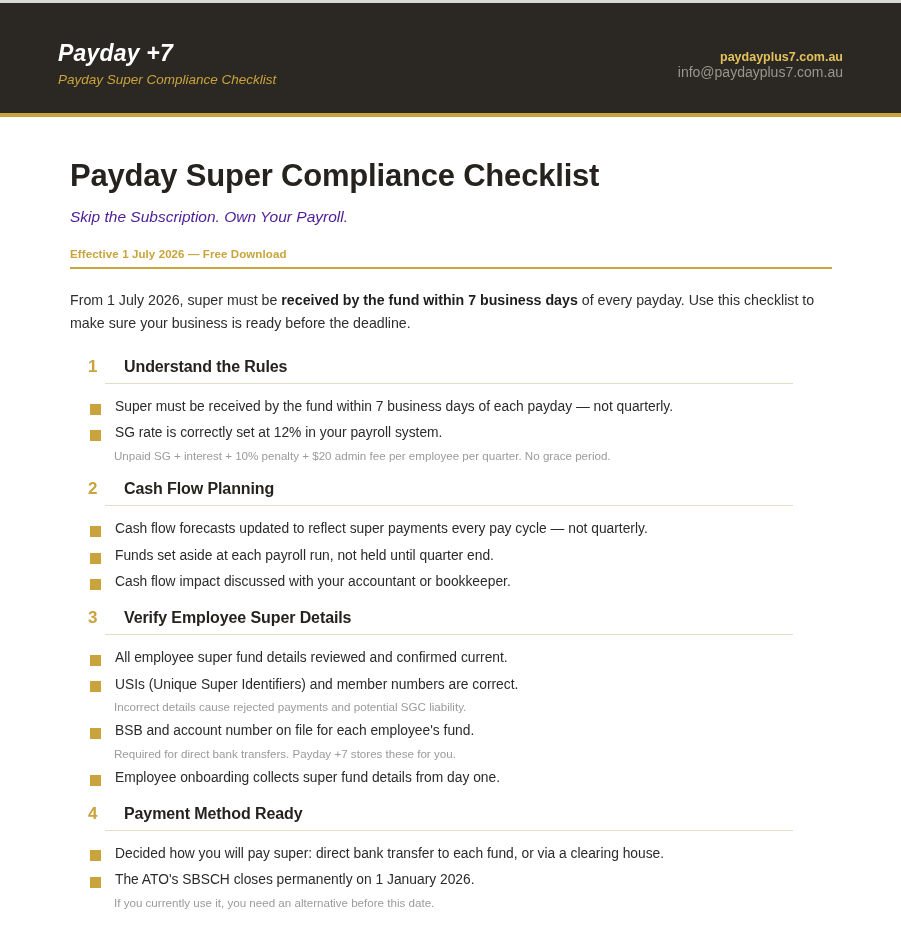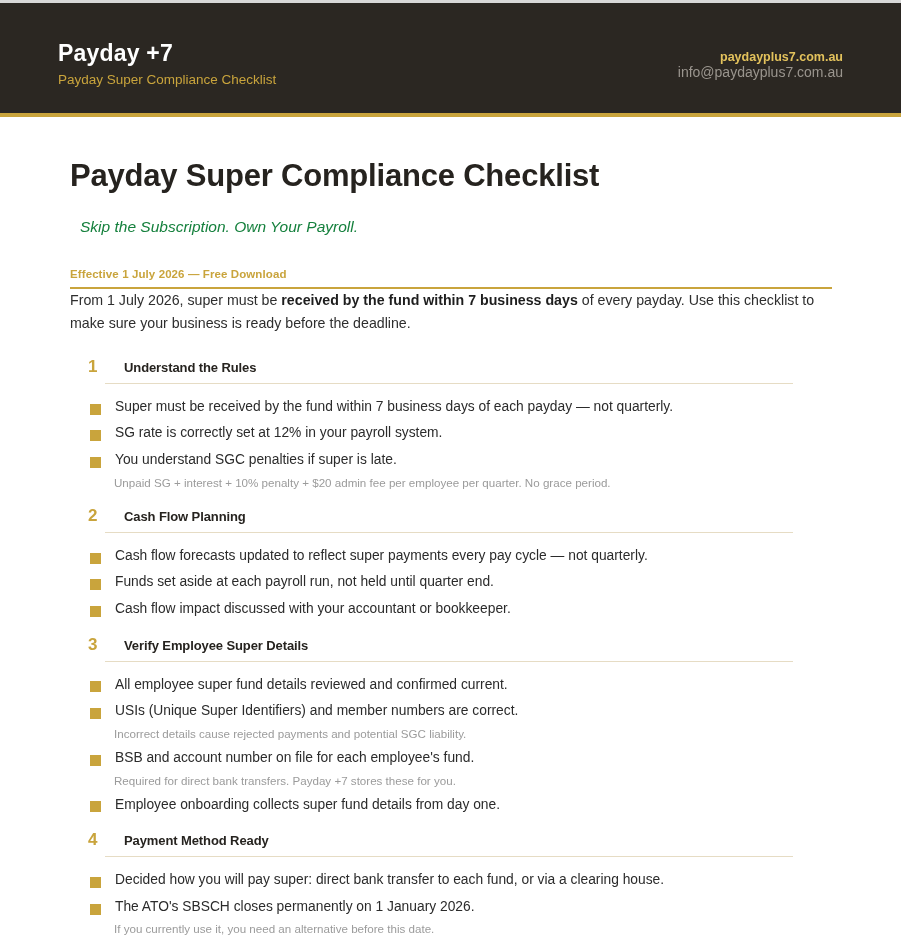--- a/index.html
+++ b/index.html
@@ -26,21 +26,21 @@
     position: relative;
     height: 114px;
     background: #2b2722;
     border-bottom: 4px solid #c9a43c;
     box-sizing: border-box;
     padding: 0 58px;
     display: flex;
     align-items: center;
     justify-content: space-between;
   }
-  .brand-left { display: flex; flex-direction: column; gap: 8px; padding-top: 12px;}
+  .brand-left { display: flex; flex-direction: column; gap: 8px; padding-top: 12px; font-style: italic;}
   .brand-title {
     color: #ffffff;
     font-size: 23px;
     font-weight: bold;
     letter-spacing: 0.2px;
     line-height: 1;
   }
   .brand-tagline {
     color: #c9a43c;
     font-size: 13.5px;
@@ -74,44 +74,45 @@
   .doc-title {
     margin: 0;
     padding-top: 42px;
     font-size: 31px;
     font-weight: bold;
     color: #26231f;
     letter-spacing: -0.2px;
     line-height: 1.12;
   }
   .doc-subtitle {
-    margin: 10px;
+    margin: 0;
     padding-top: 14px;
     font-size: 15.5px;
     font-style: italic;
-    color: #15803d;
+    color: #4c1d95;
     line-height: 1.2;
   }
   .doc-eyebrow {
     margin: 0;
     padding-top: 22px;
     font-size: 11.5px;
     font-weight: bold;
     color: #c9a43c;
     letter-spacing: 0.1px;
   }
   .gold-rule {
     margin-top: 7px;
     width: 762px;
     height: 2px;
     background: #c9a43c;
   }
 
   .intro {
     margin: 0;
+    padding-top: 20px;
     width: 766px;
     font-size: 14.2px;
     color: #2e2e2e;
     line-height: 1.6;
   }
   .intro b { font-weight: bold; color: #1e1e1e; }
 
   
   .sections { padding-top: 22px; }
 
@@ -123,21 +124,21 @@
     align-items: baseline;
     gap: 22px;
   }
   .section-num {
     font-size: 17px;
     font-weight: bold;
     color: #c9a43c;
     min-width: 14px;
   }
   .section-name {
-    font-size: 13px;
+    font-size: 16px;
     font-weight: bold;
     color: #26231f;
     letter-spacing: -0.1px;
   }
   .section-rule {
     margin-top: 6px;
     margin-left: 17px;
     width: 688px;
     height: 1px;
     background: #e6dcc4;
@@ -217,24 +218,20 @@
 
   <div>
     <div class="item">
       <span class="checkbox"></span>
       <span class="item-text">SG rate is correctly set at 12% in your payroll system.</span>
     </div>
 
   </div>
 
   <div>
-    <div class="item">
-      <span class="checkbox"></span>
-      <span class="item-text">You understand SGC penalties if super is late.</span>
-    </div>
     <div class="item-note">Unpaid SG + interest + 10% penalty + $20 admin fee per employee per quarter. No grace period.</div>
   </div>
 </div>
   </div>
 
   <div class="section">
     <div class="section-head">
       <span class="section-num">2</span>
       <span class="section-name">Cash Flow Planning</span>
     </div>

